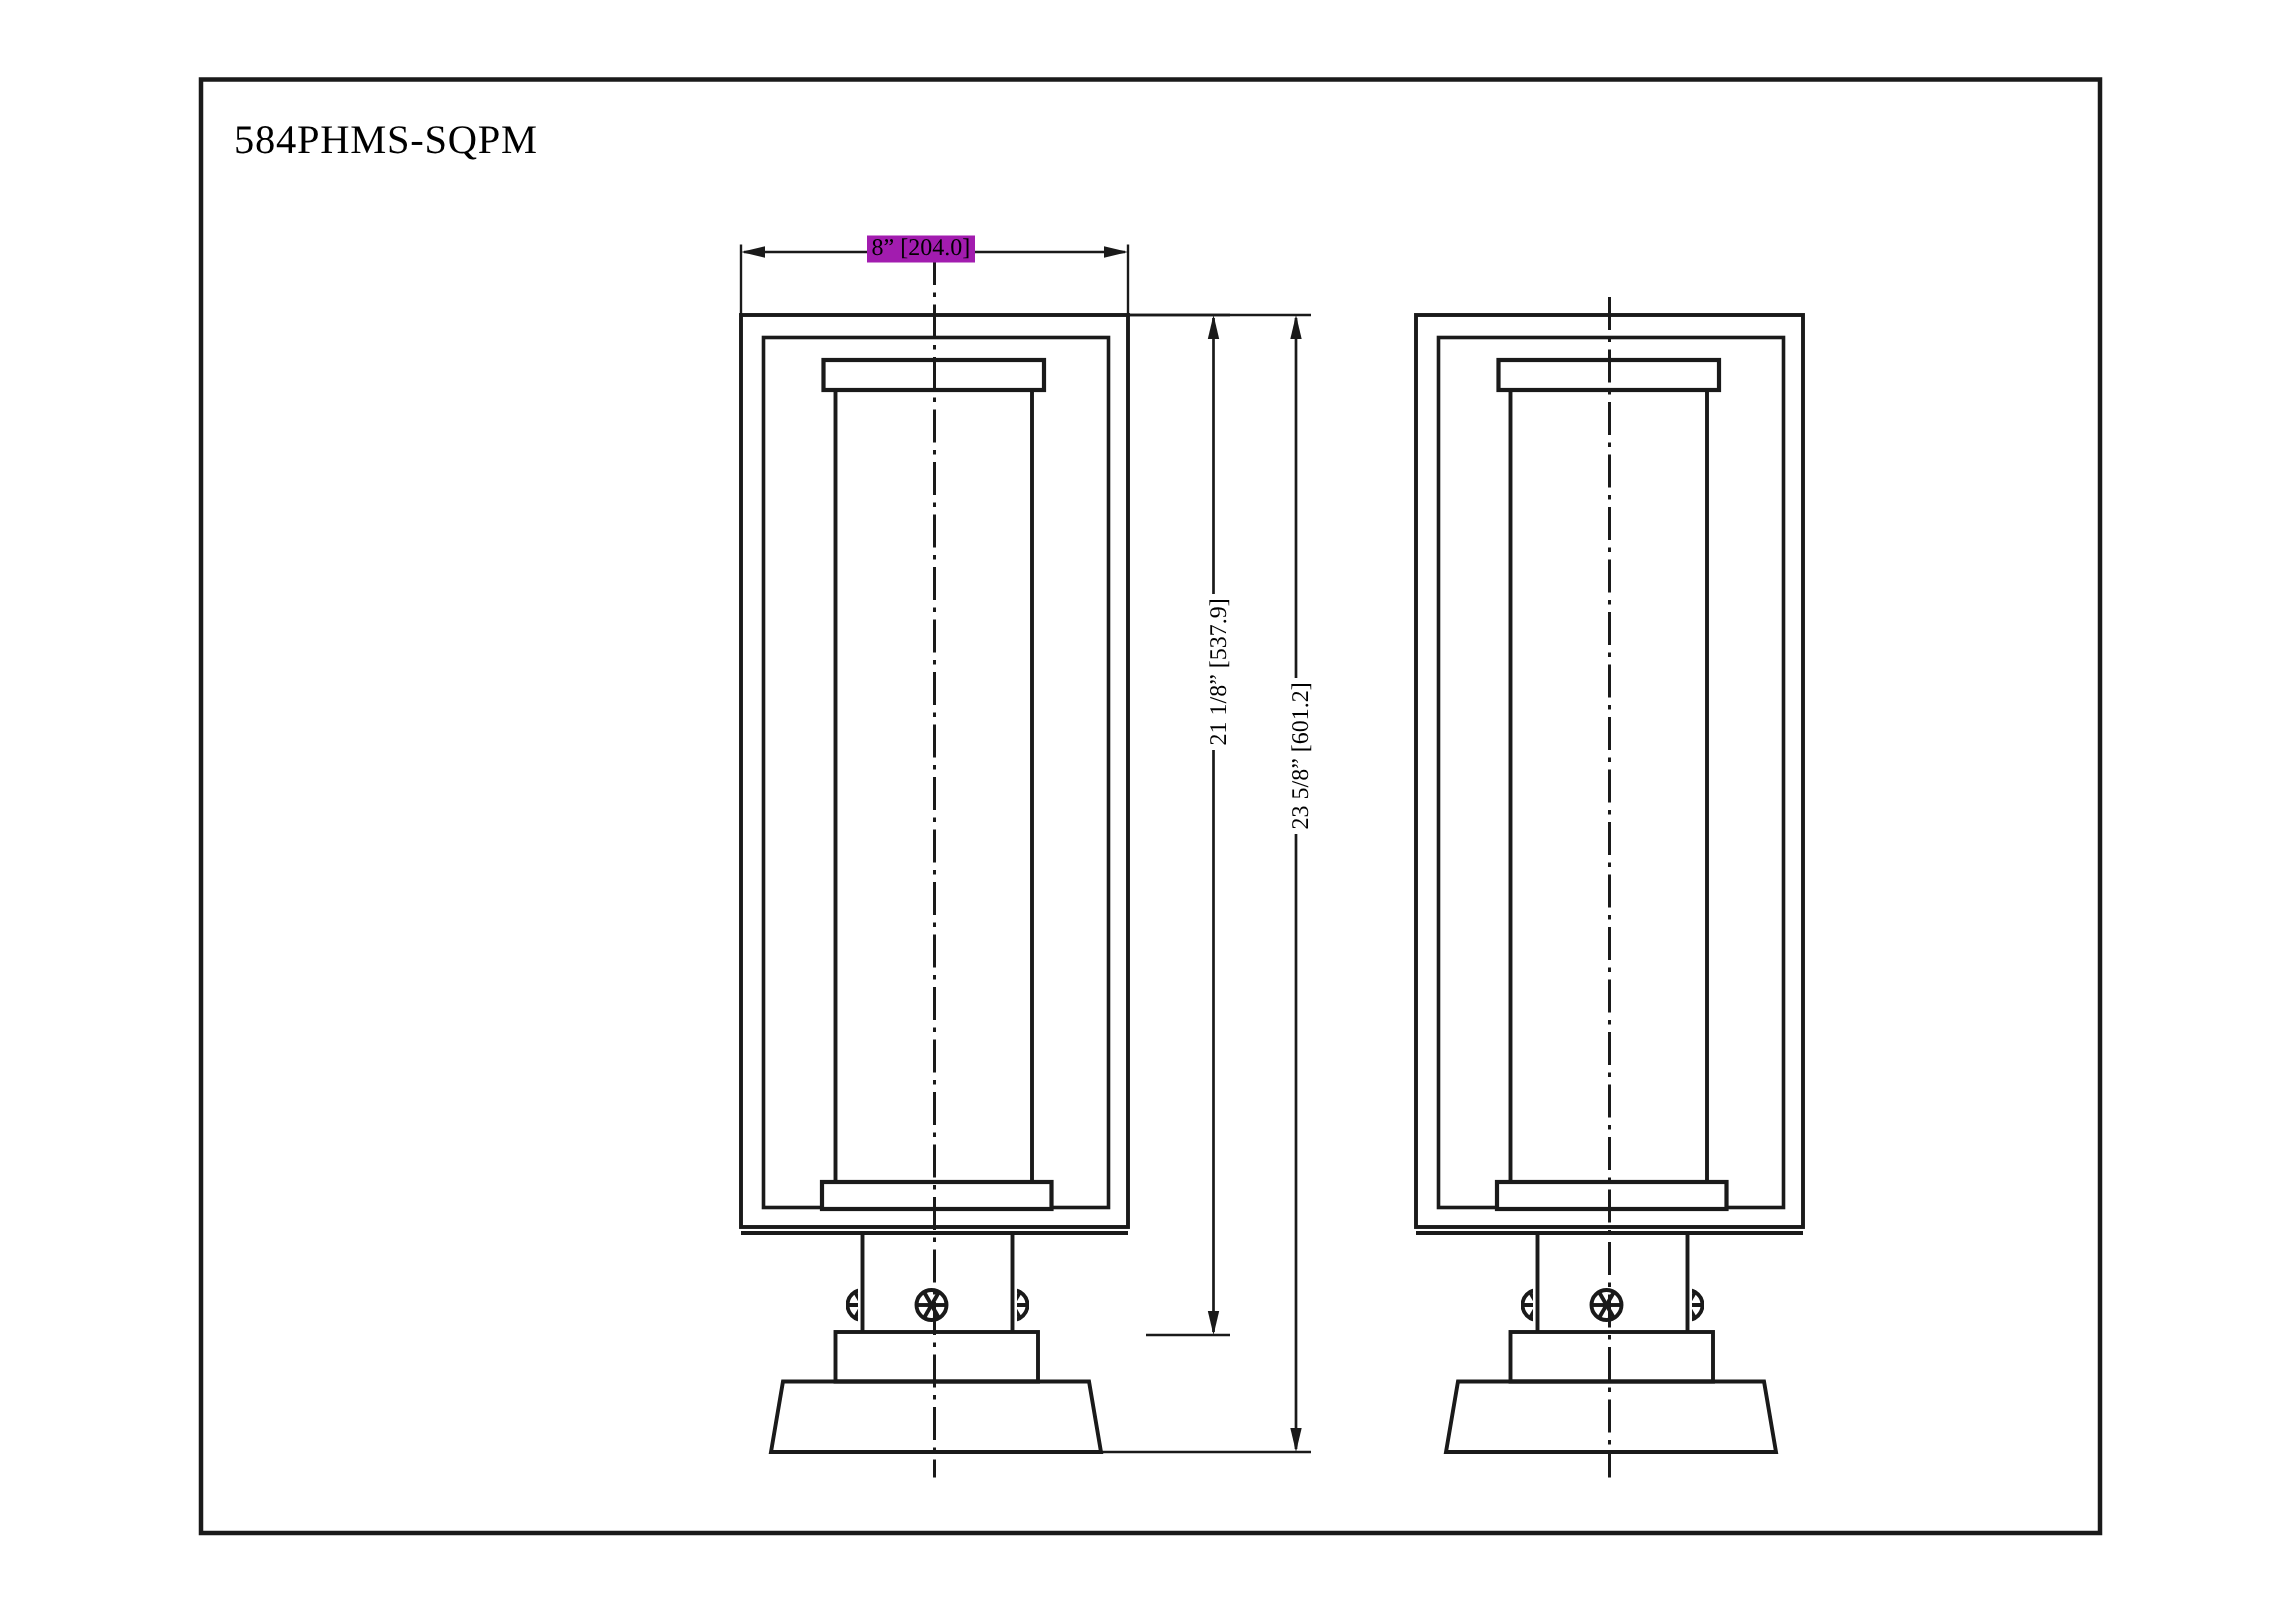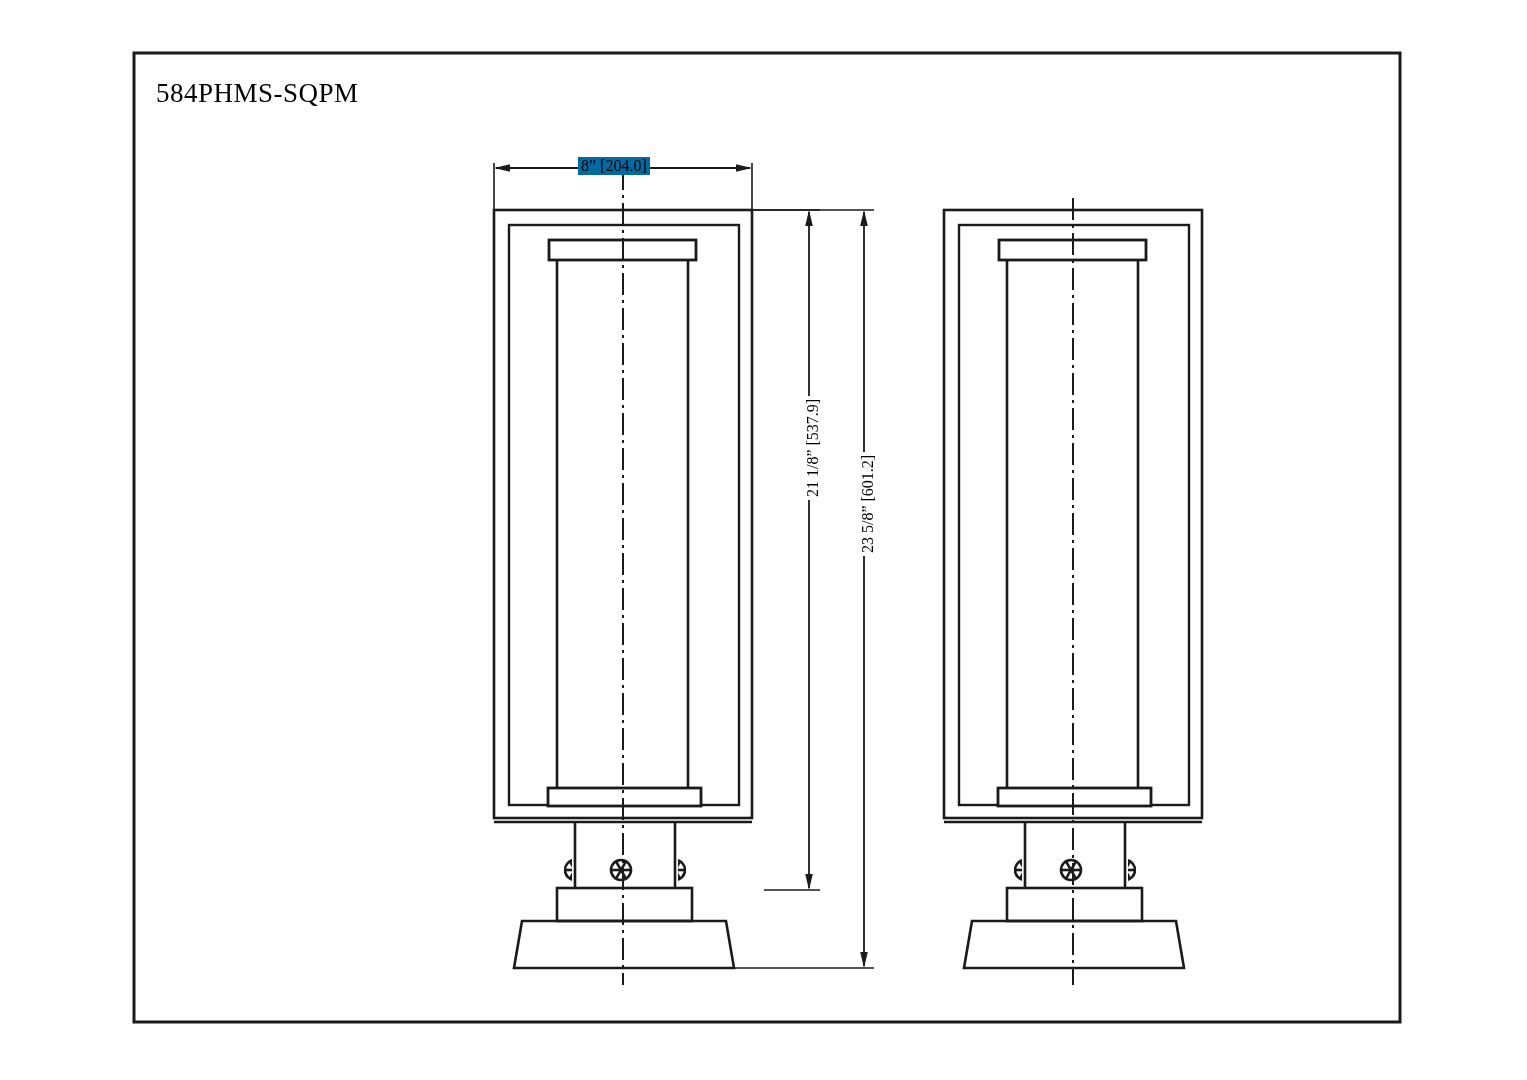--- a/index.html
+++ b/index.html
@@ -38,21 +38,21 @@
   .dim-label {
     position: absolute;
     color: #000000;
     font-family: "Liberation Serif", "DejaVu Serif", serif;
     white-space: nowrap;
   }
   #dim-width-label {
     left: 574px;
     top: 157px;
     font-size: 16px;
-    background: #0369a1;
+    background: #a21caf;
     padding: 0 3px;
     font-family: Liberation Serif, serif;
   }
   #dim-height-inner-label {
     left: 0px;
     top: 0px;
     font-size: 16px;
     transform-origin: left top;
     transform: translate(800px, 500px) rotate(-90deg);
     background: #ffffff;

